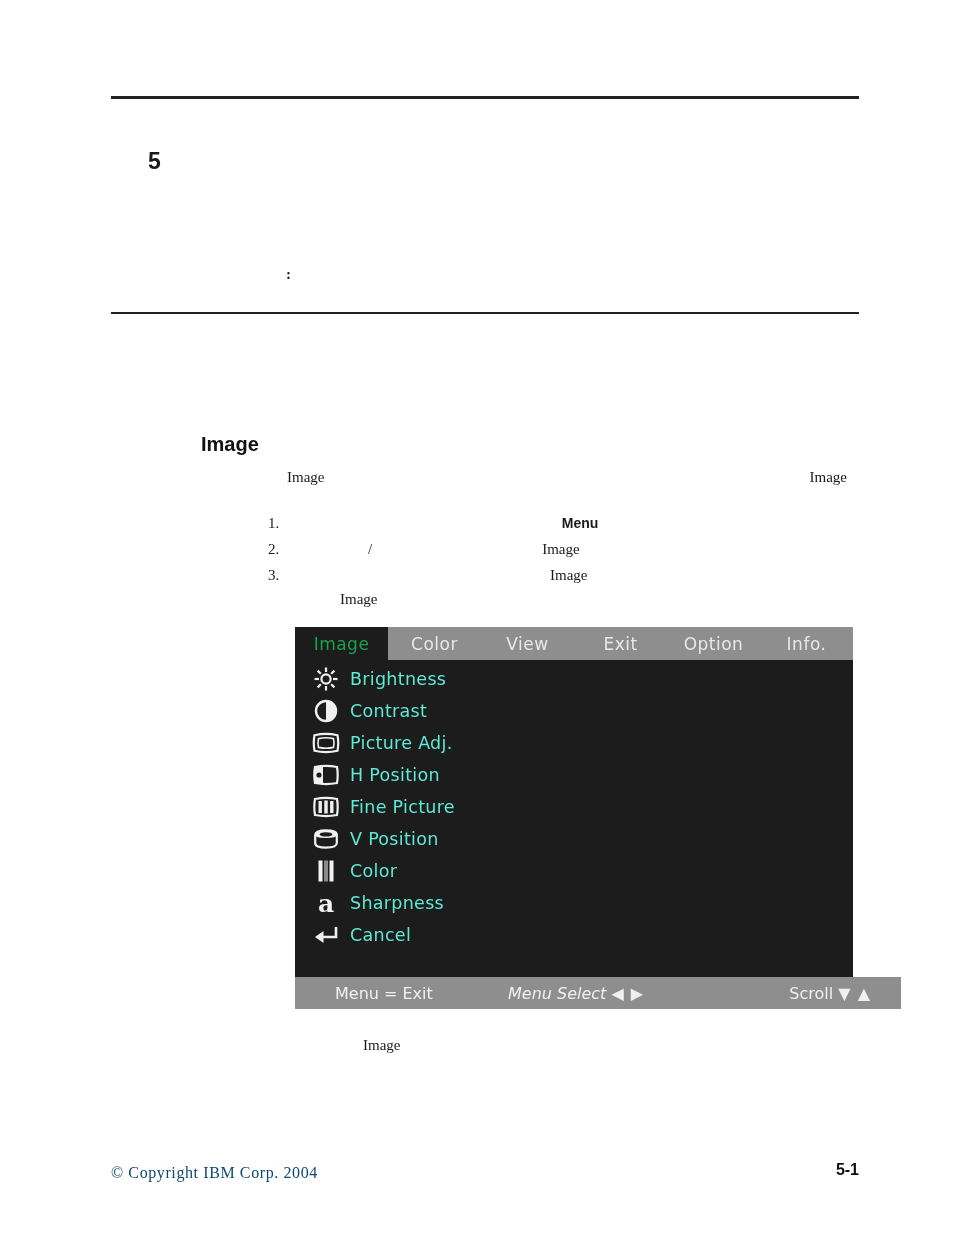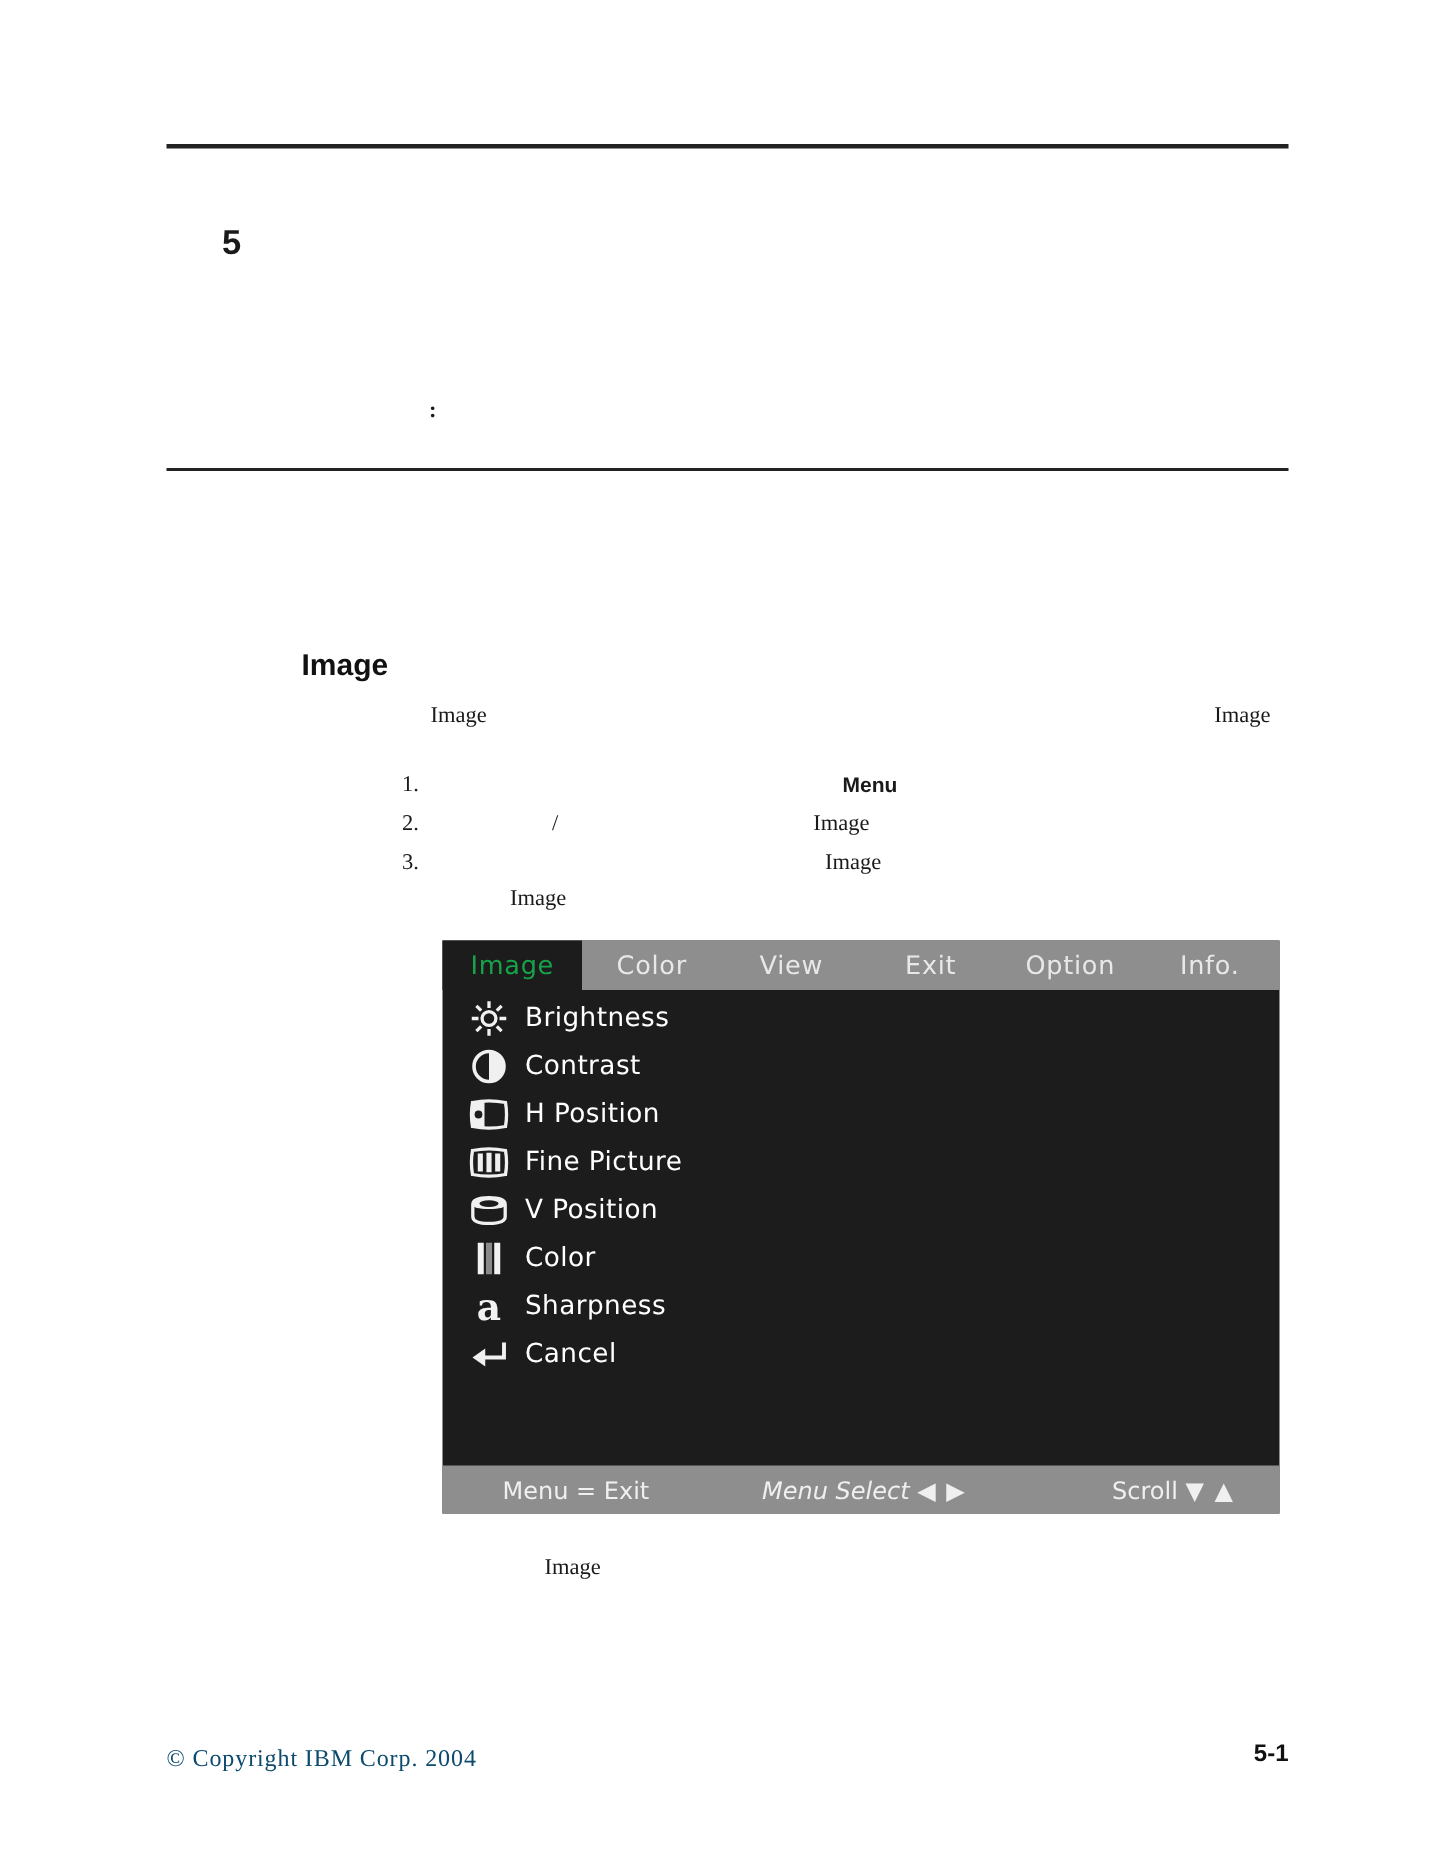--- a/index.html
+++ b/index.html
@@ -215,36 +215,37 @@
     width: 34px;
     height: 24px;
     margin-right: 7px;
     display: flex;
     align-items: center;
     justify-content: center;
     flex: 0 0 34px;
   }
   .osd-icon svg { display: block; }
   .osd-label {
-    color: #ffffff;
+    color: #5eead4;
     font-size: 17.5px;
     letter-spacing: 0.3px;
   }
 
   .osd-footer {
     position: absolute;
     left: 0;
     bottom: 0;
     width: 100%;
     height: 32px;
     background: #8e8e8e;
     color: #f0f0f0;
     font-size: 16px;
     display: flex;
     align-items: center;
+    padding-left: 48px;
   }
   .osd-footer .f-left   { position: absolute; left: 40px; }
   .osd-footer .f-center { position: absolute; left: 213px; font-style: italic; }
   .osd-footer .f-right  { position: absolute; right: 30px; }
   .arrow-pair { letter-spacing: 1px; }
 
   .figure-caption {
     position: absolute;
     left: 363px;
     top: 1037px;
@@ -342,20 +343,29 @@
       <div class="osd-item">
         <span class="osd-icon">
           <svg width="24" height="24" viewBox="0 0 24 24">
             <circle cx="12" cy="12" r="10" fill="none" stroke="#f0f0f0" stroke-width="2.4"></circle>
             <path d="M12 2 A10 10 0 0 1 12 22 Z" fill="#f0f0f0"></path>
           </svg>
         </span>
         <span class="osd-label">Contrast</span>
       </div>
 
+      <div class="osd-item">
+        <span class="osd-icon">
+          <svg width="28" height="22" viewBox="0 0 28 22">
+            <path d="M2.5 3.2 Q14 0.6 25.5 3.2 Q27 11 25.5 18.8 Q14 21.4 2.5 18.8 Q1 11 2.5 3.2 Z" fill="none" stroke="#f0f0f0" stroke-width="2.2"></path>
+            <path d="M6.5 6.6 Q14 4.9 21.5 6.6 Q22.6 11 21.5 15.4 Q14 17.1 6.5 15.4 Q5.4 11 6.5 6.6 Z" fill="none" stroke="#f0f0f0" stroke-width="1.6"></path>
+          </svg>
+        </span>
+        <span class="osd-label">Picture Adj.</span>
+      </div>
 
       <div class="osd-item">
         <span class="osd-icon">
           <svg width="28" height="22" viewBox="0 0 28 22">
             <path d="M3 3 Q14 0.8 25 3 Q26.4 11 25 19 Q14 21.2 3 19 Q1.6 11 3 3 Z" fill="none" stroke="#f0f0f0" stroke-width="2.2"></path>
             <path d="M3 3 Q8 2.1 11 2.2 L11 19.8 Q8 19.9 3 19 Q1.6 11 3 3 Z" fill="#f0f0f0"></path>
             <circle cx="7" cy="11" r="2.6" fill="#1c1c1c"></circle>
           </svg>
         </span>
         <span class="osd-label">H Position</span>

